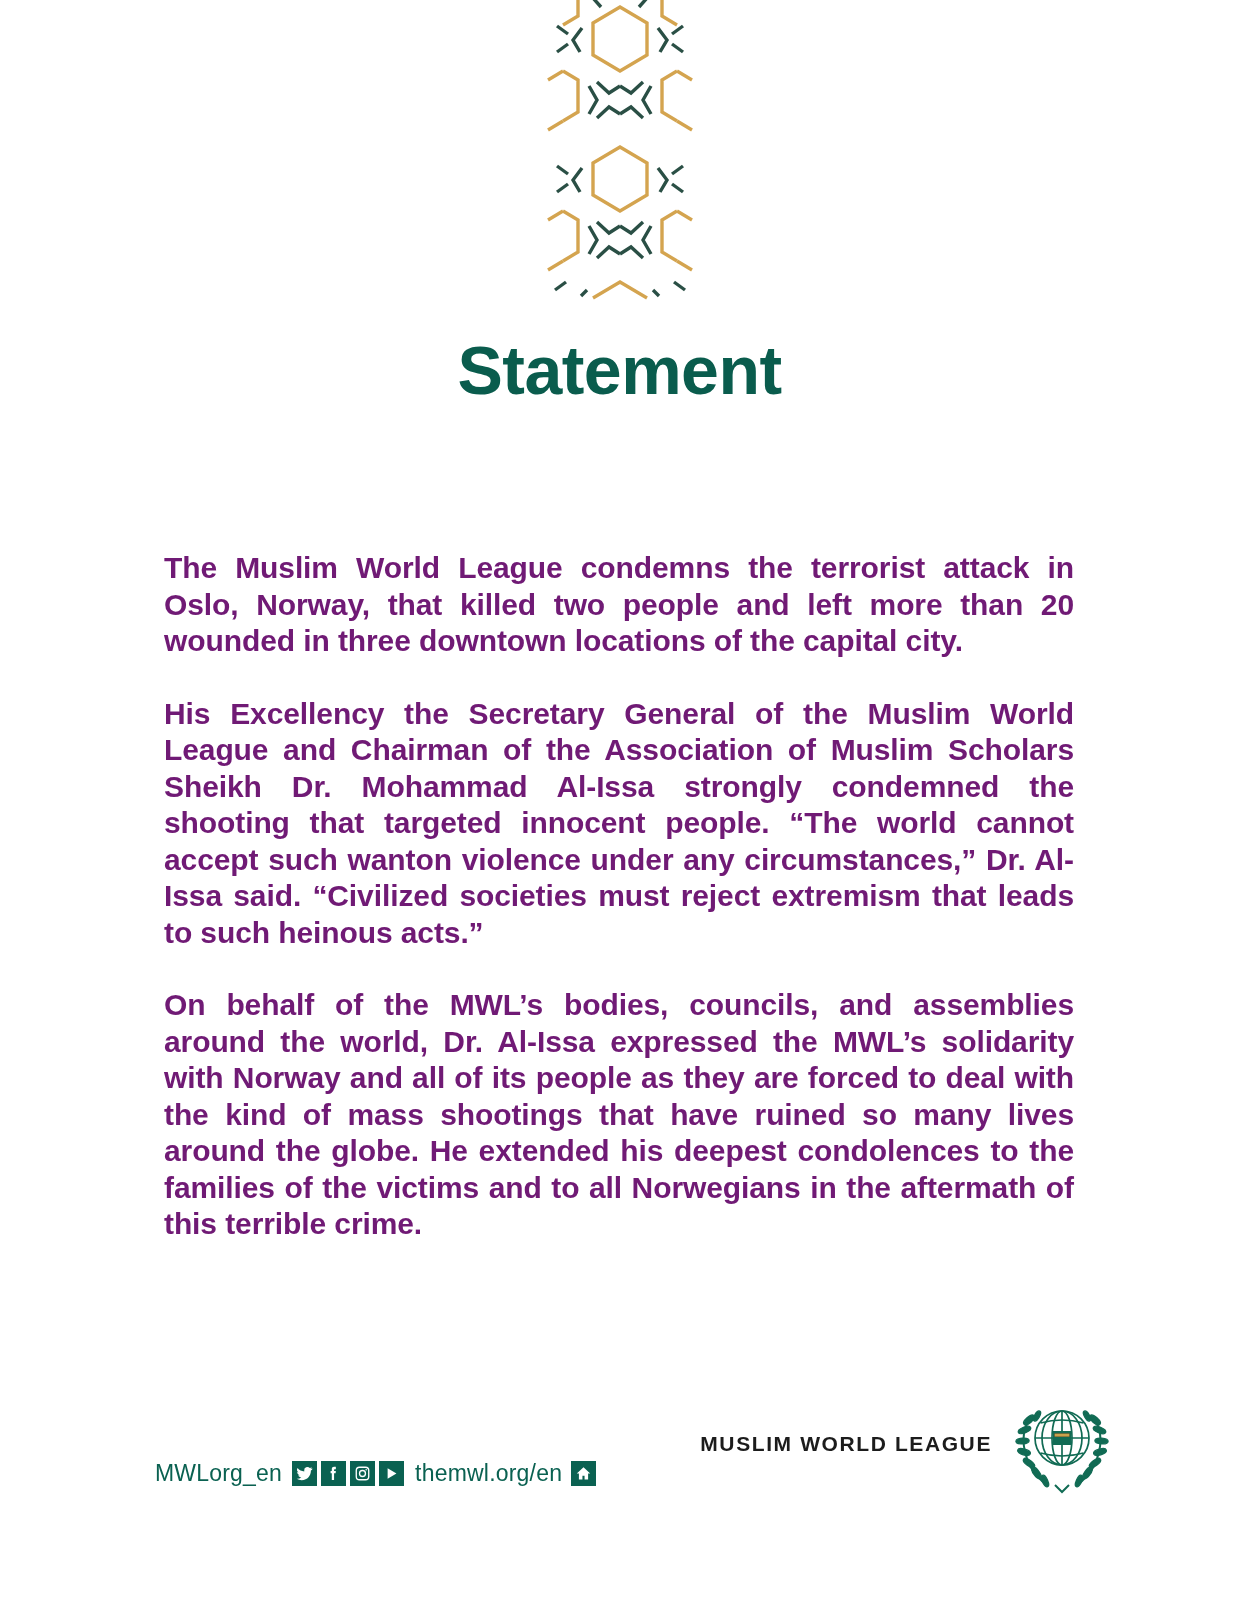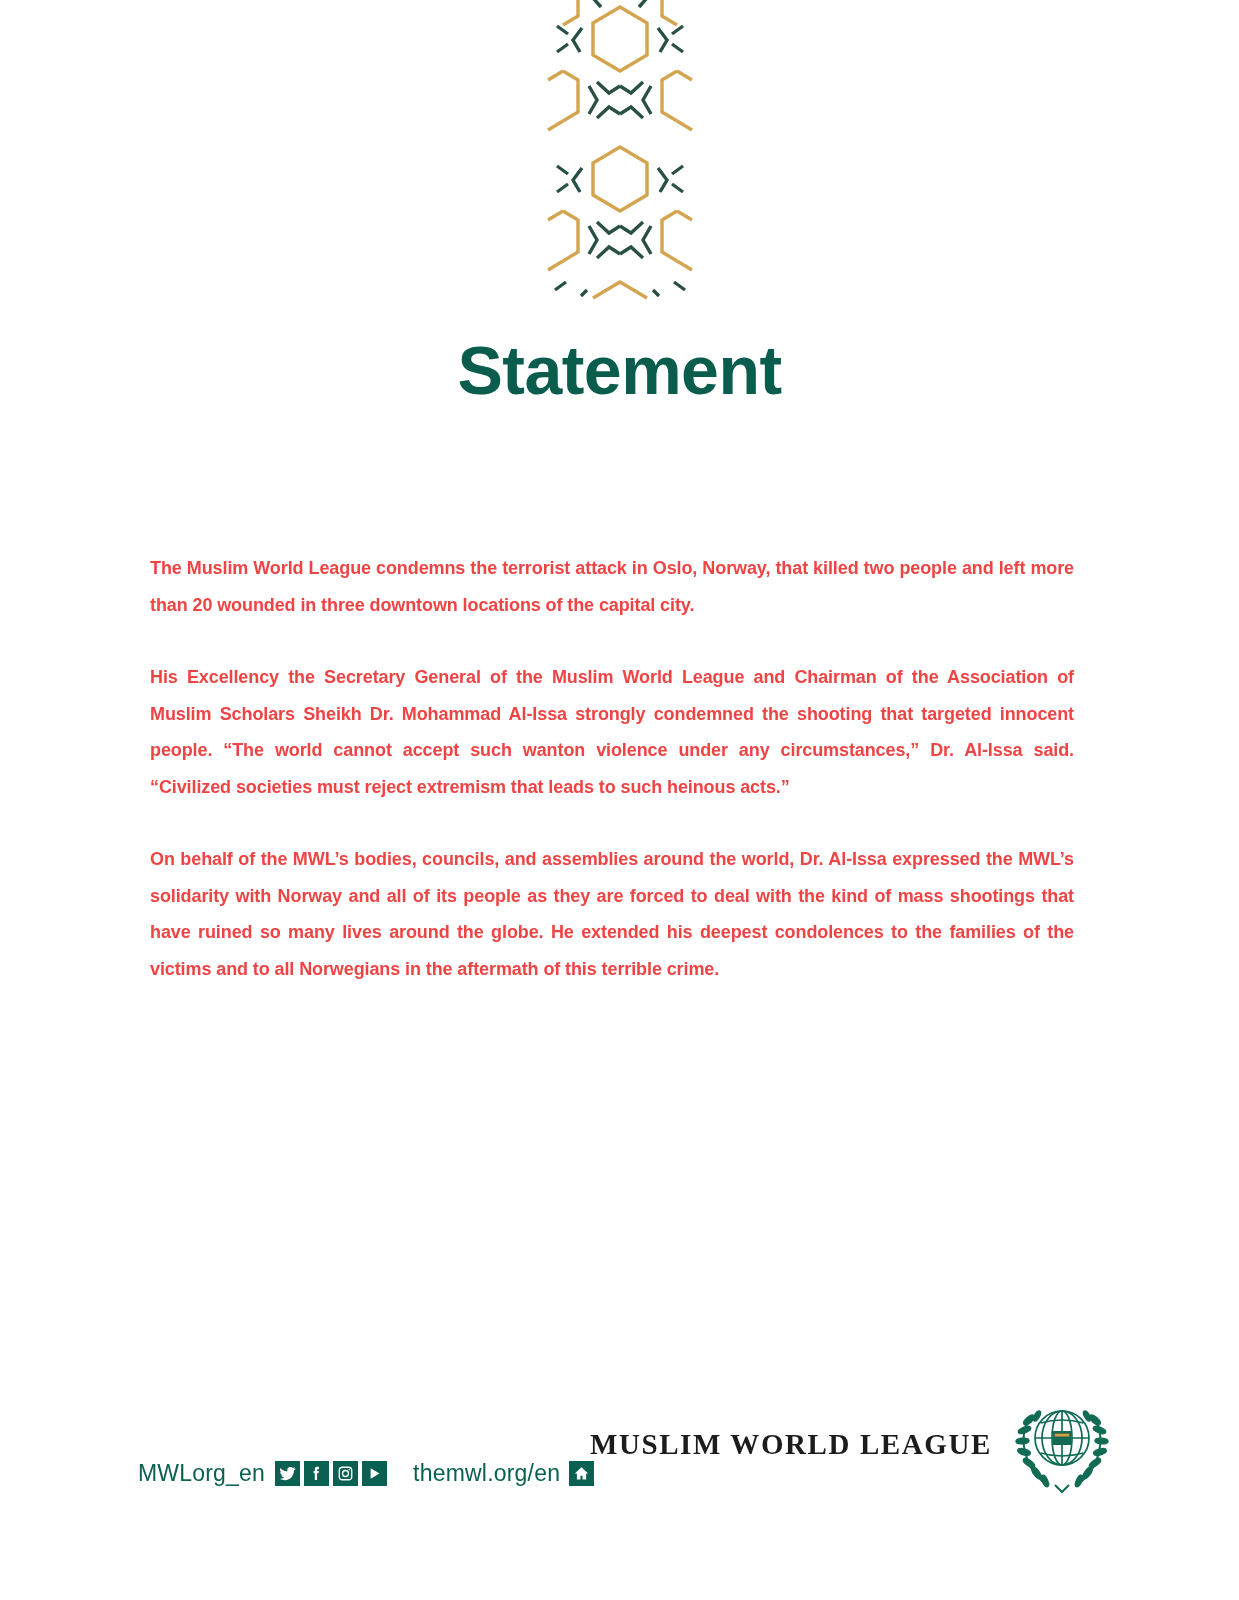--- a/index.html
+++ b/index.html
@@ -47,42 +47,42 @@
   }
 
   
   .body-block {
     position: absolute;
     top: 550px;
     left: 150px;
     width: 924px;
   }
   .para {
-    font-size: 18px;
+    font-size: 30px;
     font-weight: bold;
     line-height: 36.5px;
-    color: #ef4444;
+    color: #701a75;
     text-align: justify;
     text-justify: inter-word;
-    margin: 0 0 36px 0;
+    margin: 0 0 36px 14px;
     letter-spacing: -0.1px;
   }
   .para:last-child { margin-bottom: 0; }
 
   
   .footer {
     position: absolute;
     bottom: 0;
     left: 0;
     width: 1239px;
     height: 250px;
   }
   .social-row {
     position: absolute;
-    left: 138px;
+    left: 155px;
     top: 110px;
     display: flex;
     align-items: center;
     gap: 0px;
   }
   .social-handle {
     color: #0a6151;
     font-size: 23px;
     font-weight: normal;
     letter-spacing: 0.2px;
@@ -97,21 +97,21 @@
     align-items: center;
     justify-content: center;
     margin-right: 4px;
   }
   .icon-box svg { display: block; }
   .site-url {
     color: #0a6151;
     font-size: 23px;
     font-weight: normal;
     letter-spacing: 0.2px;
-    margin-left: 22px;
+    margin-left: 7px;
     margin-right: 9px;
     white-space: nowrap;
   }
 
   .logo-block {
     position: absolute;
     right: 125px;
     top: 38px;
     display: flex;
     align-items: center;
@@ -124,22 +124,22 @@
   }
   .arabic-logo {
     font-size: 54px;
     color: #1c1c1c;
     line-height: 1.25;
     direction: rtl;
     font-family: "DejaVu Sans", sans-serif;
     white-space: nowrap;
   }
   .latin-logo {
-    font-family: Liberation Serif, serif;
-    font-size: 29px;
+    font-family: Liberation Sans, sans-serif;
+    font-size: 21px;
     font-weight: bold;
     letter-spacing: 1.6px;
     color: #1c1c1c;
     margin-top: 4px;
     white-space: nowrap;
   }
   .emblem { width: 104px; height: 108px; display: block; }
 </style>
 </head>
 <body>

